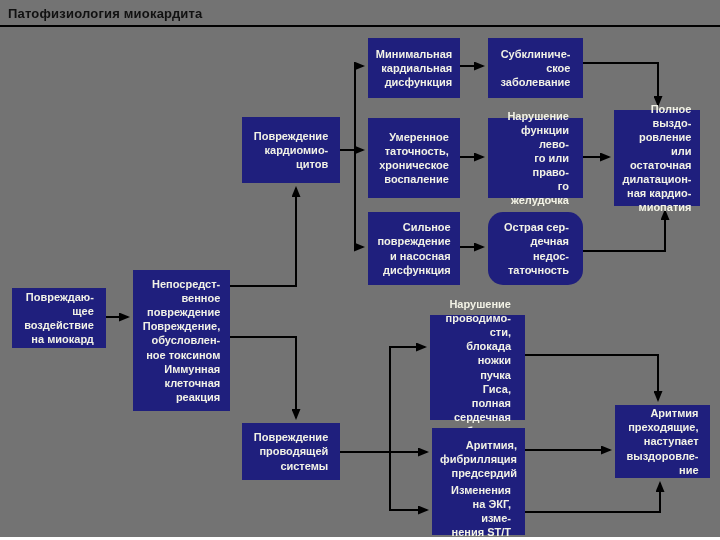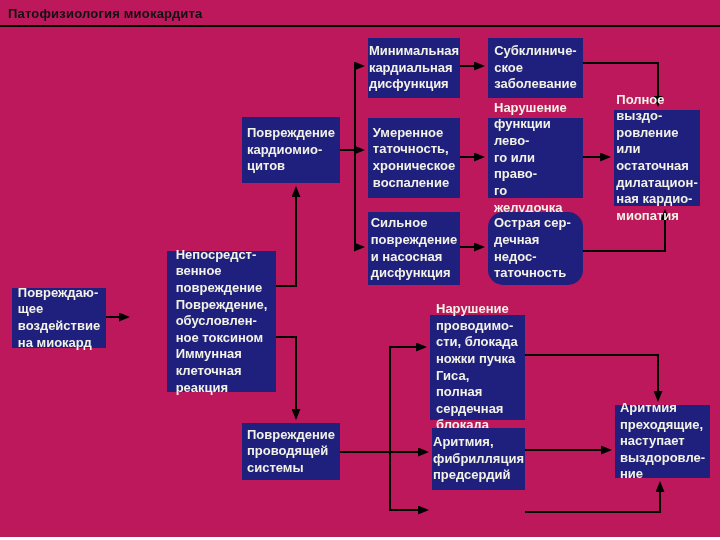--- a/index.html
+++ b/index.html
@@ -1,41 +1,41 @@
 <!DOCTYPE html>
 <html><head>
 <meta charset="utf-8">
 <style>
   html,body{margin:0;padding:0;}
   body{width:720px;height:540px;overflow:hidden;}
   .slide{
     position:relative;width:720px;height:540px;
-    background:#be185d;
+    background:#737373;
     font-family:"Liberation Sans","DejaVu Sans",sans-serif;
   }
   .title{
     position:absolute;left:8px;top:6px;
     font-size:13px;font-weight:bold;color:#111;
     letter-spacing:.2px;
   }
   .title-rule{
     position:absolute;left:0;top:25px;width:720px;height:2px;background:#000;
   }
   .arrows{position:absolute;left:0;top:0;width:720px;height:540px;}
   .node{
     position:absolute;
     background:#1F1F7D;color:#F2F2E6;
-    font-size:13px;font-weight:bold;line-height:1.28;
-    text-align:left;white-space:pre-line;
+    font-size:11px;font-weight:bold;line-height:1.28;
+    text-align:right;white-space:pre-line;
     display:flex;align-items:center;justify-content:center;
-    padding:6px;box-sizing:border-box;
+    padding:14px;box-sizing:border-box;
   }
   
   .b-damaging   {left:12px;  top:288px; width:94px; height:60px;}
-  .b-direct     {left:133px; top:251px; width:109px; height:141px;margin-left:34px;}
+  .b-direct     {left:133px; top:270px; width:97px; height:141px;}
   .b-cardio     {left:242px; top:117px; width:98px; height:66px;}
   .b-minimal    {left:368px; top:38px;  width:92px; height:60px;}
   .b-subclin    {left:488px; top:38px;  width:95px; height:60px;}
   .b-moderate   {left:368px; top:118px; width:92px; height:80px;}
   .b-ventric    {left:488px; top:118px; width:95px; height:80px;}
   .b-recovery   {left:614px; top:110px; width:86px; height:96px;}
   .b-severe     {left:368px; top:212px; width:92px; height:73px;}
   .b-acute      {left:488px; top:212px; width:95px; height:73px;border-radius:15px;}
   .b-condsys    {left:242px; top:423px; width:98px; height:57px;}
   .b-conddist   {left:430px; top:315px; width:95px; height:105px;}
@@ -129,20 +129,23 @@
   <div class="node b-conddist">Нарушение
 проводимо-
 сти, блокада
 ножки пучка
 Гиса, полная
 сердечная
 блокада</div>
   <div class="node b-arrhythmia">Аритмия,
 фибрилляция
 предсердий</div>
+  <div class="node b-ecg">Изменения
+на ЭКГ, изме-
+нения ST/T</div>
   <div class="node b-transient">Аритмия
 преходящие,
 наступает
 выздоровле-
 ние</div>
 
   <div class="bottom-strip"></div>
 </div>
 
 </body></html>

